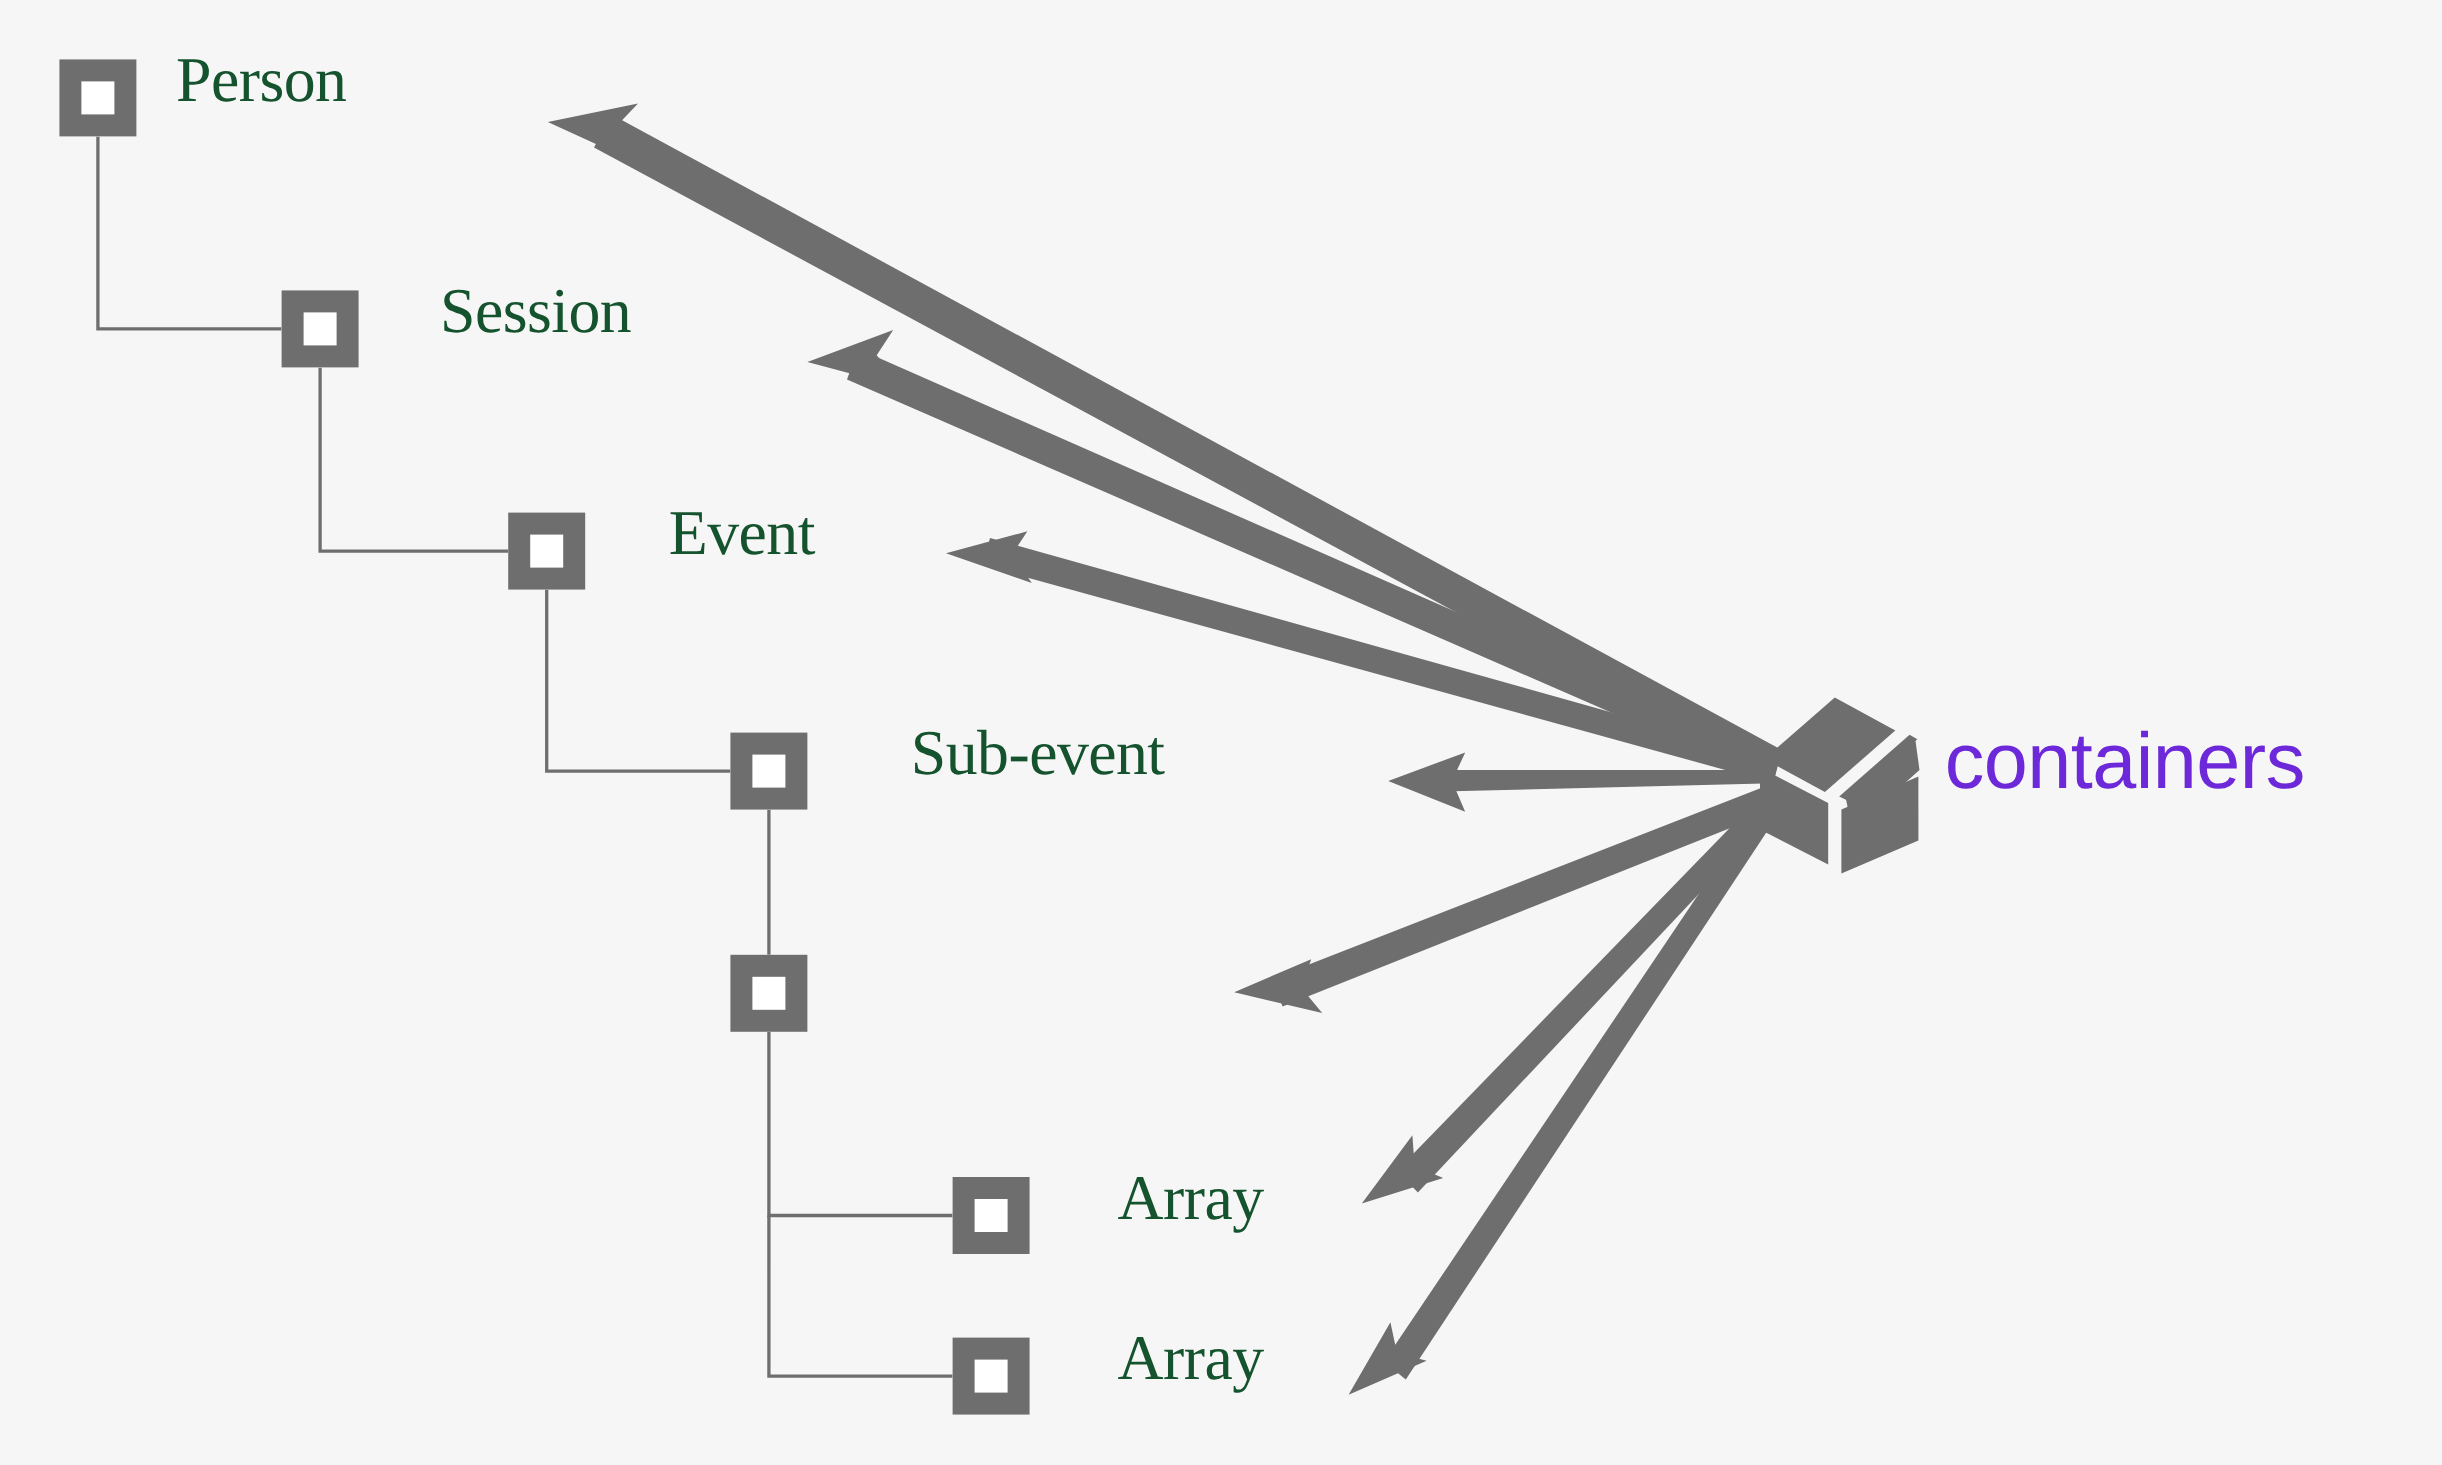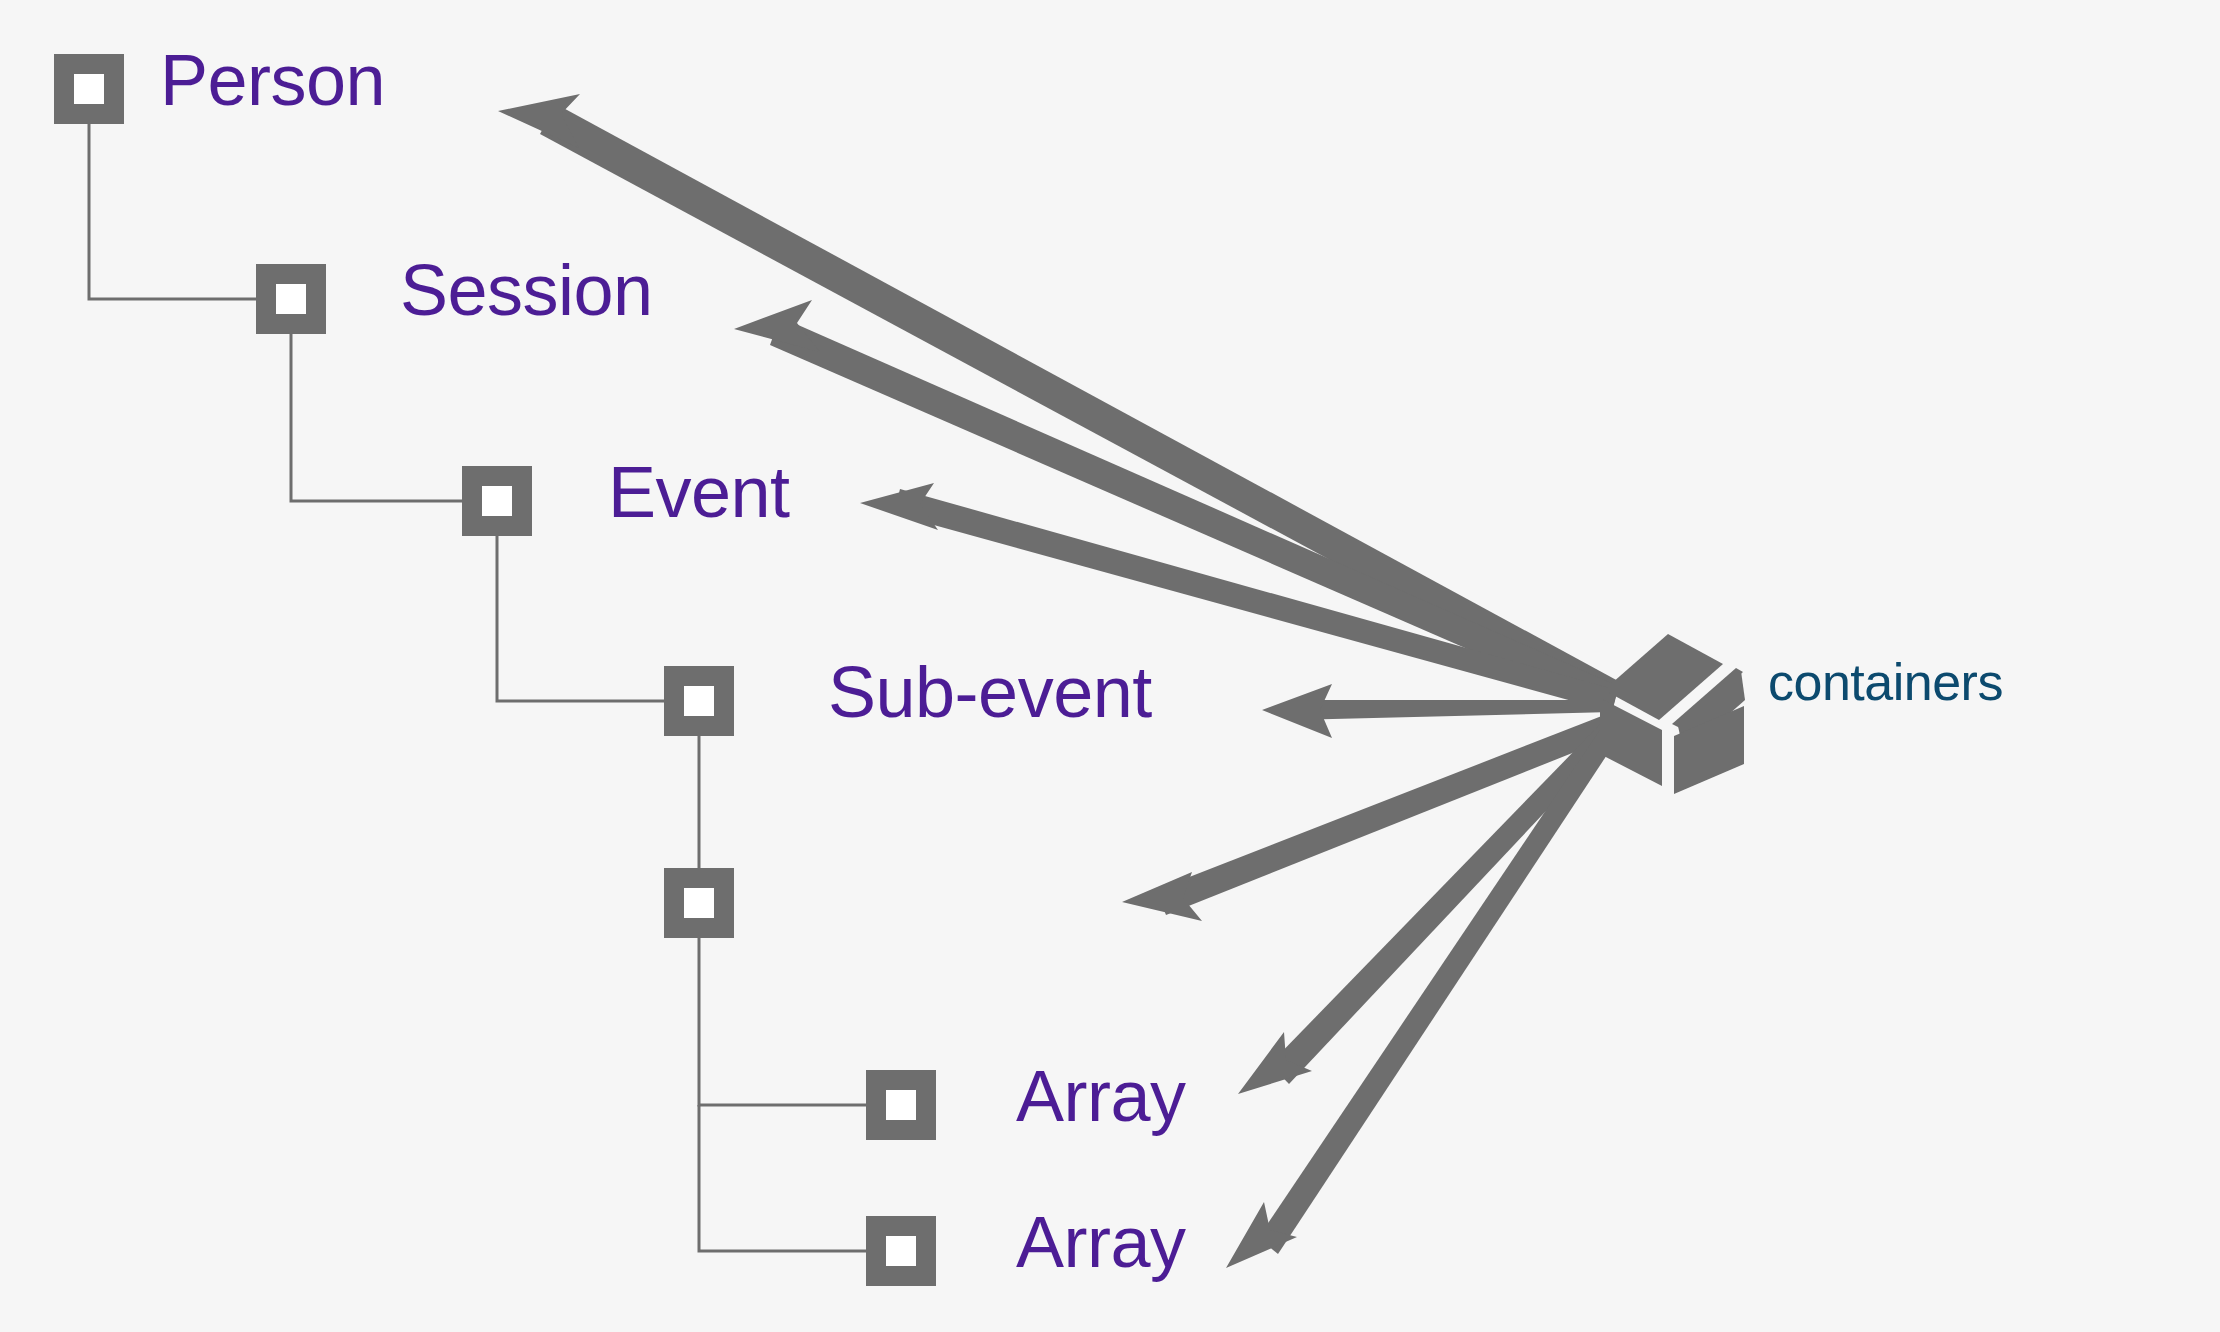--- a/index.html
+++ b/index.html
@@ -19,33 +19,33 @@
   }
   #diagram-svg {
     position: absolute;
     left: 0;
     top: 0;
     width: 2220px;
     height: 1332px;
   }
   .tree-label {
     position: absolute;
-    color: #4c1d95;
-    font-family: Liberation Sans, sans-serif;
-    font-size: 72px;
+    color: #14532d;
+    font-family: Liberation Serif, serif;
+    font-size: 58px;
     font-weight: 400;
     letter-spacing: -0.5px;
     white-space: nowrap;
     line-height: 1;
   }
   .containers-label {
     position: absolute;
-    color: #0c4a6e;
+    color: #6d28d9;
     font-family: "Liberation Sans", sans-serif;
-    font-size: 52px;
+    font-size: 72px;
     font-weight: 400;
     letter-spacing: -0.5px;
     white-space: nowrap;
     line-height: 1;
   }
   .node-box {
     position: absolute;
     box-sizing: border-box;
     background: #ffffff;
     border: 20px solid #6e6e6e;

